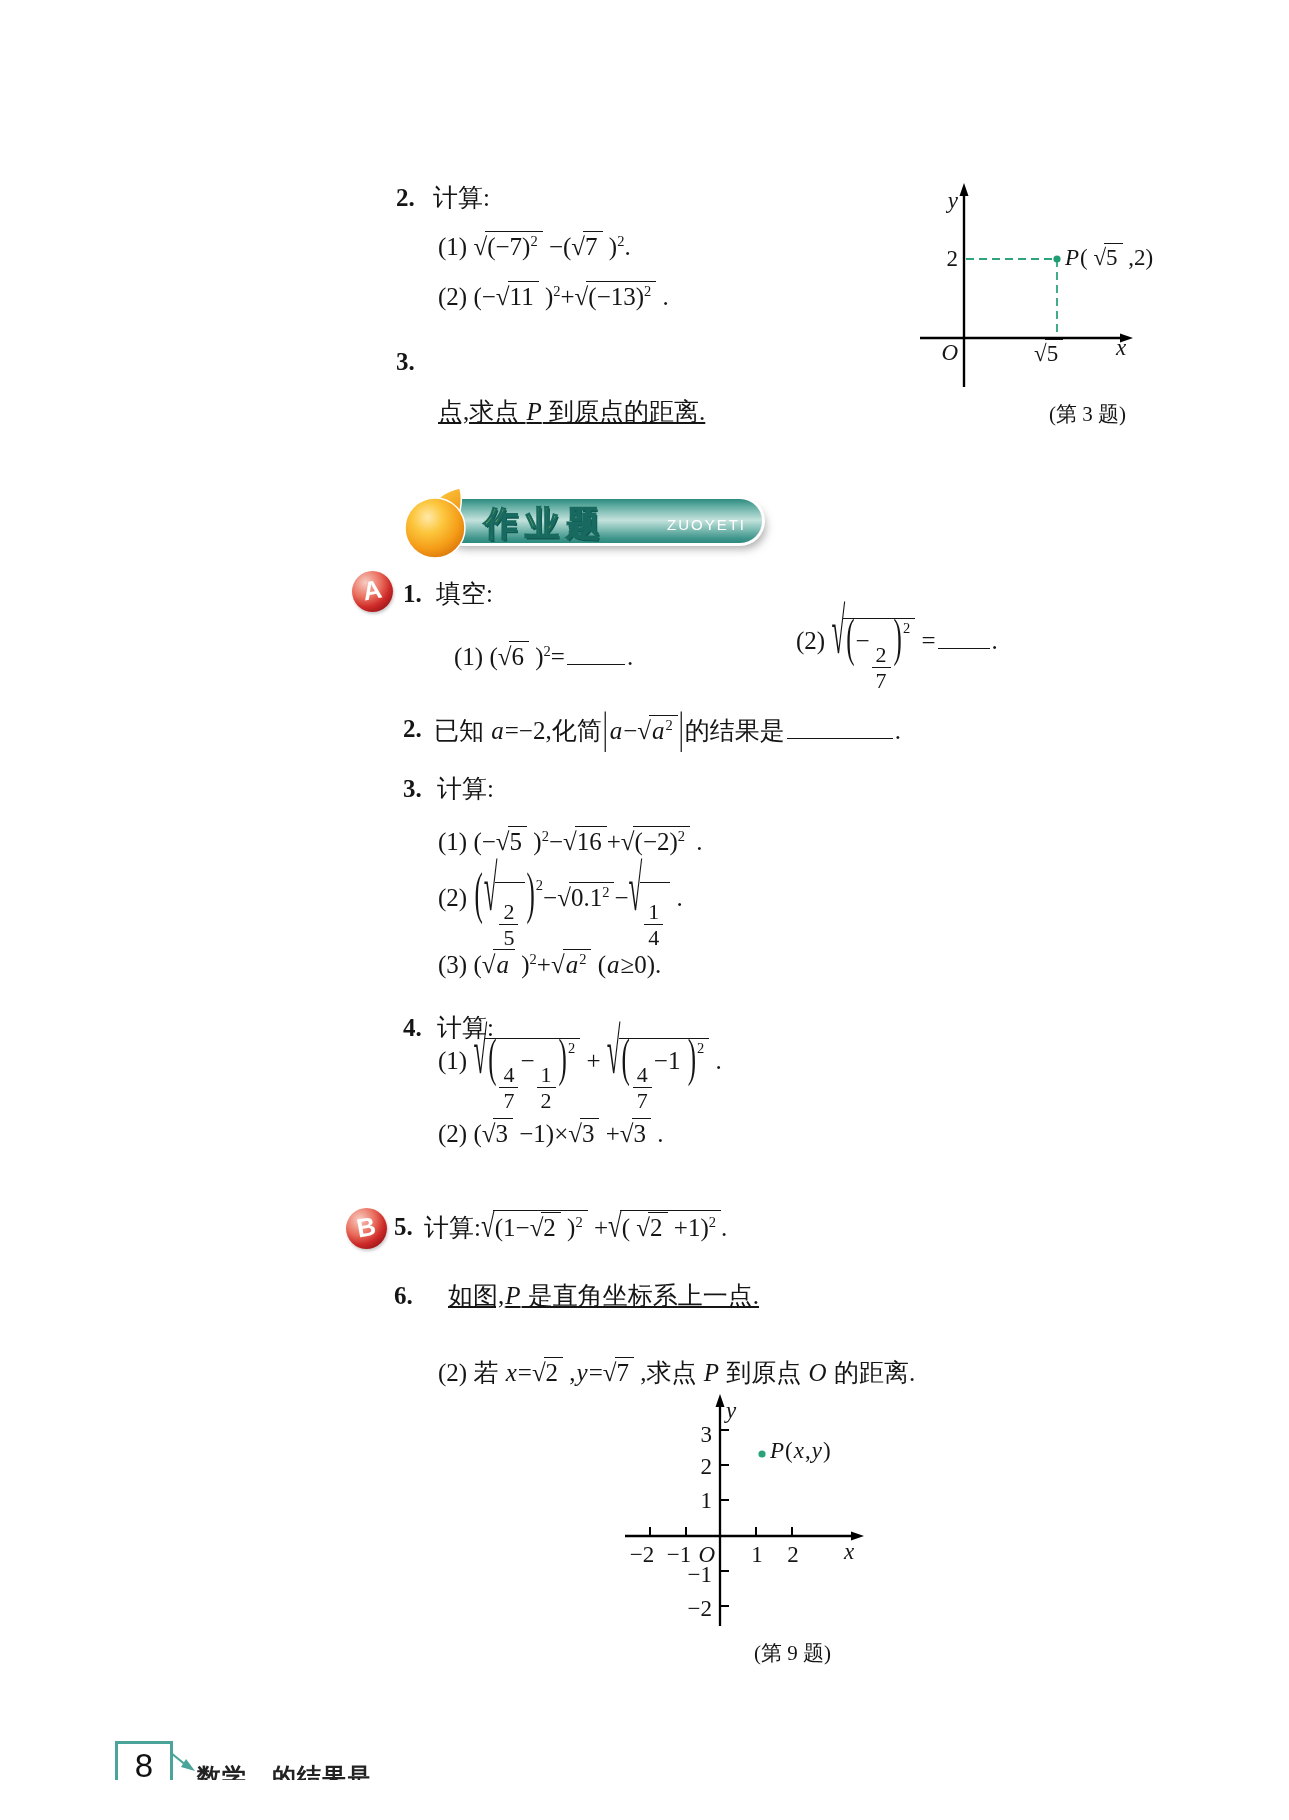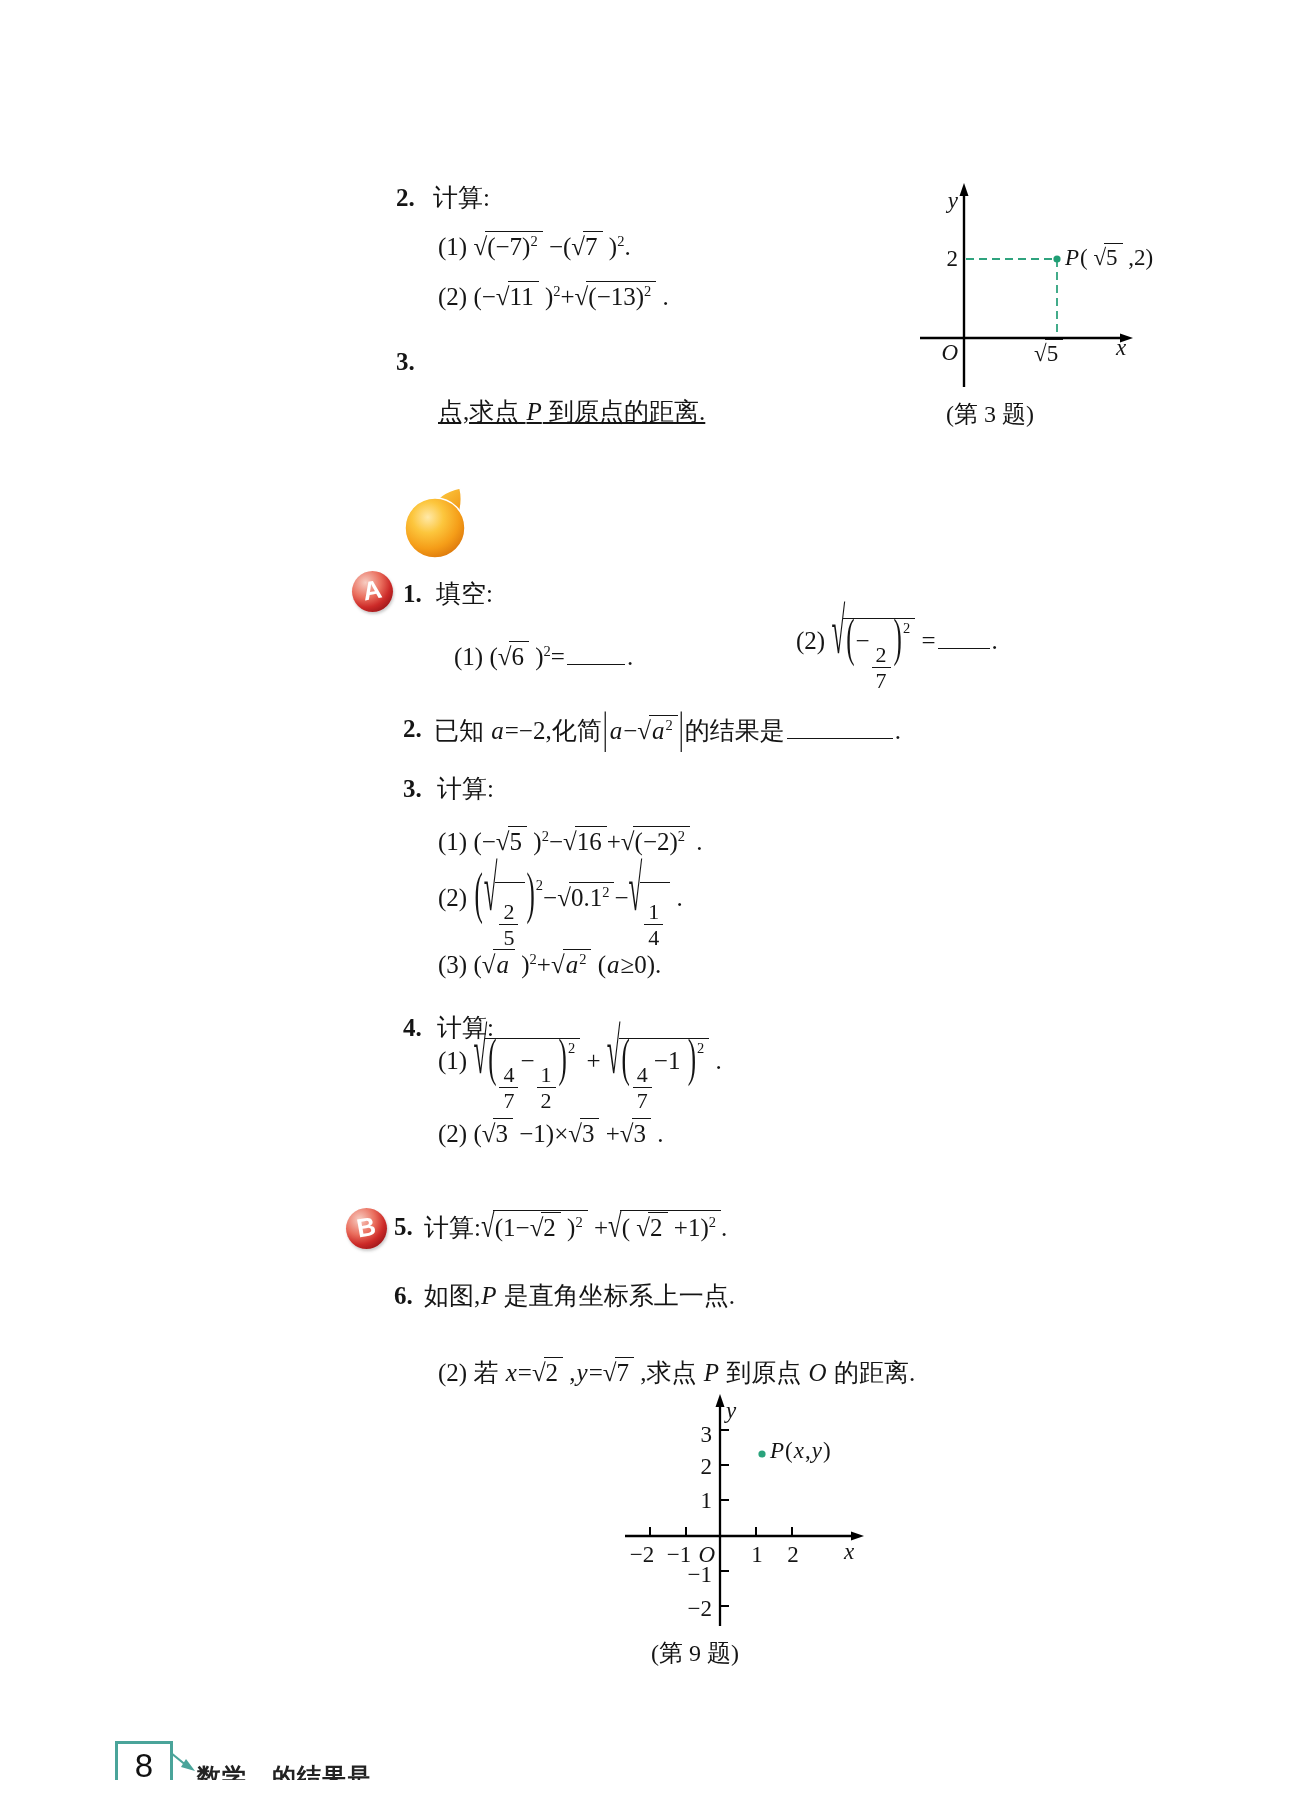--- a/index.html
+++ b/index.html
@@ -4,21 +4,21 @@
 <style>
   html,body{margin:0;padding:0;background:#ffffff;}
   #page{position:relative;width:1289px;height:1820px;background:#fff;overflow:hidden;
         font-family:"Liberation Serif","DejaVu Serif",serif;color:#151515;}
   .txt{position:absolute;font-size:25px;line-height:34px;white-space:nowrap;}
   .num{font-weight:bold;}
   .dlabel{position:absolute;font-size:23px;line-height:30px;white-space:nowrap;}
   .ital{font-style:italic;}
   .r{text-align:right;}
   .c{text-align:center;}
-  .cap{position:absolute;font-size:24px;line-height:30px;width:180px;text-align:left;}
+  .cap{position:absolute;font-size:21px;line-height:30px;width:180px;text-align:right;}
   
   .mi{font-style:italic;padding:0 1px;}
   .msup{font-size:0.58em;vertical-align:0.62em;}
   .mblank{display:inline-block;border-bottom:1.6px solid #151515;height:1.02em;margin:0 2px;}
   .msp{display:inline-block;transform-origin:50% 60%;padding:0 1px;}
   .mfrac{display:inline-flex;flex-direction:column;align-items:center;vertical-align:-0.6em;
          line-height:1.06;font-size:0.88em;text-align:center;margin:0 2px;}
   .mfrac .fn{border-bottom:1.5px solid #151515;padding:0 4px 1px;}
   .mfrac .fd{padding-top:1px;}
   .msqrt{display:inline-block;white-space:nowrap;}
@@ -74,20 +74,24 @@
   </svg>
   <div class="dlabel ital r" style="left:930px;top:186px;width:28px;">y</div>
   <div class="dlabel r" style="left:930px;top:244px;width:28px;">2</div>
   <div class="dlabel ital r" style="left:930px;top:338px;width:28px;">O</div>
   <div class="dlabel" style="left:1034px;top:339px;"><span class="msqrt"><span class="rad">√</span><span class="rc"><span class="mt">5</span></span></span></div>
   <div class="dlabel ital" style="left:1116px;top:333px;">x</div>
   <div class="dlabel" style="left:1064px;top:243px;"><span class="mi">P</span><span class="mt">( </span><span class="msqrt"><span class="rad">√</span><span class="rc"><span class="mt">5</span></span></span><span class="mt"> ,2)</span></div>
   <div class="cap" style="left:946px;top:399px;">(第 3 题)</div>
 
   <div id="banner">
+    <div id="banner-pill">
+      <div id="banner-title">作业题</div>
+      <div id="banner-pinyin">ZUOYETI</div>
+    </div>
     <svg width="76" height="78" style="position:absolute;left:0;top:2px;">
       <defs>
         <radialGradient id="ballg" cx="38%" cy="32%" r="75%">
           <stop offset="0%" stop-color="#ffe9a8"></stop>
             <stop offset="35%" stop-color="#fcc63d"></stop>
           <stop offset="70%" stop-color="#f59d18"></stop>
             <stop offset="100%" stop-color="#d9730a"></stop>
         </radialGradient>
         <linearGradient id="coneg" x1="0" y1="0" x2="1" y2="1">
           <stop offset="0%" stop-color="#ffd84d"></stop>
@@ -139,21 +143,21 @@
           </span><span class="mt">−1 </span><span class="msp" style="transform: scaleY(2.1);">)</span><span class="msup" style="vertical-align: 1.1em;">2</span></span></span><span class="mt"> .</span></div>
   <div class="txt" style="left:438px;top:1117px;"><span class="mt">(2) (</span><span class="msqrt"><span class="rad">√</span><span class="rc"><span class="mt">3</span></span></span><span class="mt"> −1)×</span><span class="msqrt"><span class="rad">√</span><span class="rc"><span class="mt">3</span></span></span><span class="mt"> +</span><span class="msqrt"><span class="rad">√</span><span class="rc"><span class="mt">3</span></span></span><span class="mt"> .</span></div>
 
   <div class="badge" style="left:346px;top:1208px;">
       <span>B</span>
     </div>
   <div class="txt num" style="left:394px;top:1210px;">5.</div>
   <div class="txt" style="left:424px;top:1210px;"><span class="mt">计算:</span><span class="msqrt"><span class="rad" style="transform: scaleY(1.35);">√</span><span class="rc"><span class="mt">(1−</span><span class="msqrt"><span class="rad">√</span><span class="rc"><span class="mt">2</span></span></span><span class="mt"> )</span><span class="msup">2</span></span></span><span class="mt"> +</span><span class="msqrt"><span class="rad" style="transform: scaleY(1.35);">√</span><span class="rc"><span class="mt">( </span><span class="msqrt"><span class="rad">√</span><span class="rc"><span class="mt">2</span></span></span><span class="mt"> +1)</span><span class="msup">2</span></span></span><span class="mt">.</span></div>
 
   <div class="txt num" style="left:394px;top:1279px;">6.</div>
-  <div class="txt" style="left:424px;top:1279px;"><span class="mt">如图,</span><span class="mi">P</span><span class="mt"> 是直角坐标系上一点.</span></div>
+  <div class="txt" style="left:448px;top:1279px;text-decoration:underline;"><span class="mt">如图,</span><span class="mi">P</span><span class="mt"> 是直角坐标系上一点.</span></div>
   <div class="txt" style="left:438px;top:1356px;"><span class="mt">(2) 若 </span><span class="mi">x</span><span class="mt">=</span><span class="msqrt"><span class="rad">√</span><span class="rc"><span class="mt">2</span></span></span><span class="mt"> ,</span><span class="mi">y</span><span class="mt">=</span><span class="msqrt"><span class="rad">√</span><span class="rc"><span class="mt">7</span></span></span><span class="mt"> ,求点 </span><span class="mi">P</span><span class="mt"> 到原点 </span><span class="mi">O</span><span class="mt"> 的距离.</span></div>
 
   <svg class="diag" style="left:616px;top:1392px;" width="262" height="246">
     <line x1="104" y1="12" x2="104" y2="234" stroke="#000" stroke-width="2.3"></line>
     <polygon points="104,2 99.5,15 108.5,15" fill="#000"></polygon>
     <line x1="9" y1="144" x2="240" y2="144" stroke="#000" stroke-width="2.3"></line>
     <polygon points="248,144 235,139.5 235,148.5" fill="#000"></polygon>
     <line x1="104" y1="38" x2="113" y2="38" stroke="#000" stroke-width="2"></line>
     <line x1="104" y1="73" x2="113" y2="73" stroke="#000" stroke-width="2"></line>
     <line x1="104" y1="108" x2="113" y2="108" stroke="#000" stroke-width="2"></line>

